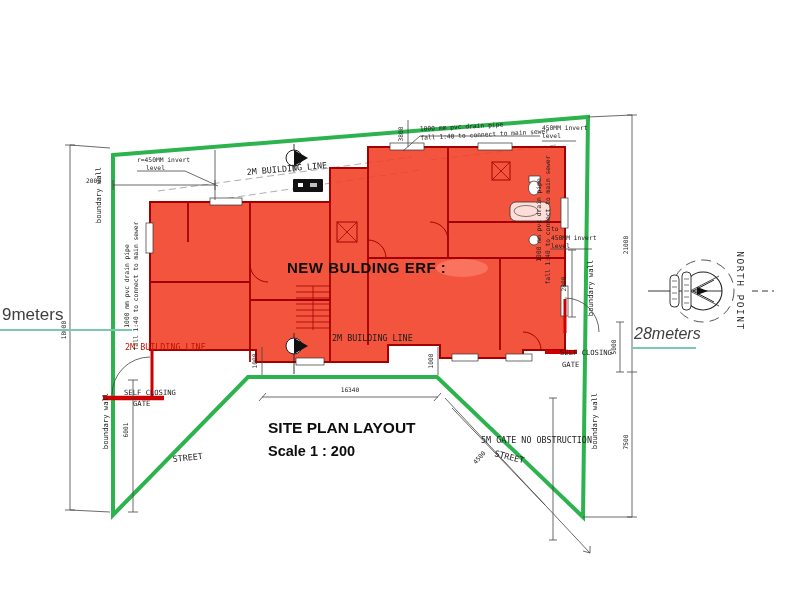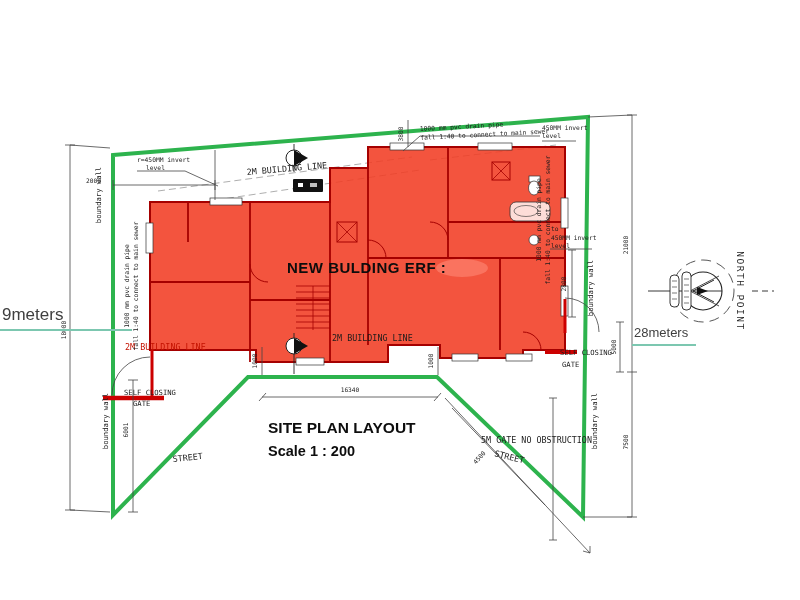--- a/index.html
+++ b/index.html
@@ -9,21 +9,21 @@
   .t   {font-family:"DejaVu Sans Mono",monospace;fill:#1c1c1c;}
   .t6  {font-size:6.3px;}
   .t7  {font-size:7.2px;}
   .t8  {font-size:8.4px;}
   .dim {font-family:"DejaVu Sans Mono",monospace;font-size:6.2px;fill:#222;}
   .bold{font-family:"Liberation Sans",sans-serif;font-weight:bold;fill:#0d0d0d;}
   .red {fill:#c41200;}
   .measure{position:absolute;color:#3f3f3f;font-size:17px;font-weight:500;
            border-bottom:2px solid #7cc7b0;padding:0 2px 4px 2px;}
   #left-measure{left:0;top:305px;width:128px;}
-  #right-measure{left:632px;top:325px;width:60px;font-size:13px;}
+  #right-measure{left:632px;top:325px;width:60px;font-size:16px;font-style:italic;}
 </style>
 </head>
 <body>
 
 <div id="canvas">
 
 <svg width="800" height="600" viewBox="0 0 800 600">
 
   <g stroke="#999" stroke-width="0.8" stroke-dasharray="7 4">
     <line x1="158" y1="191" x2="412" y2="157"></line>

